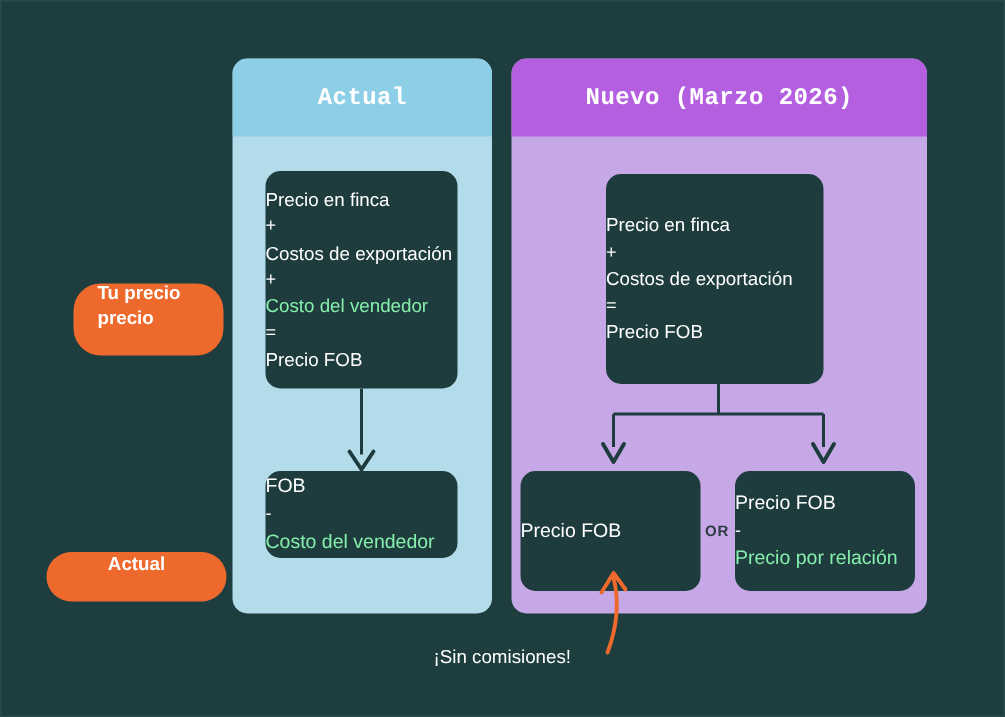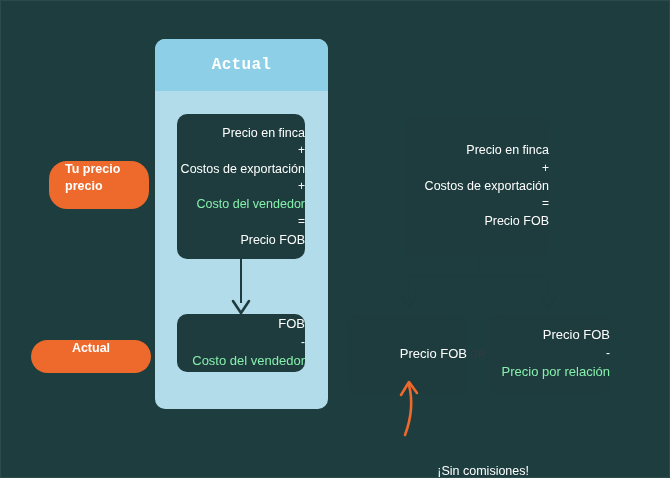--- a/index.html
+++ b/index.html
@@ -43,21 +43,21 @@
   #hdr-nuevo{background:#b35fe0;font-size:16px;}
 
   
   .box{
     position:absolute;
     background:#1e3c3d;
     border-radius:10px;
     color:#ffffff;
     display:flex;
     flex-direction:column;
-    align-items:flex-end;
+    align-items:flex-start;
     justify-content:center;
     text-align:center;
     line-height:1.45;
   }
   .box .ln{display:block;white-space:nowrap;}
   .op{font-size:12px;}
   .green{color:#86efac;}
 
   #box-actual-top{
     left:176px;top:113px;width:128px;height:145px;
@@ -94,47 +94,47 @@
   
   .pill{
     position:absolute;
     background:#ed6a2c;
     color:#ffffff;
     border-radius:18px;
     font-size:12.5px;
     font-weight:bold;
     line-height:1.35;
     display:flex;
-    align-items:flex-start;
-    padding:0 16px;
+    align-items:flex-end;
+    padding:16px 16px;
     box-sizing:border-box;
+    margin-top:28px;
   }
   #pill-incluye{
     left:48px;top:160px;width:100px;height:48px;
     justify-content:flex-start;
   }
   #pill-recibes{
     left:30px;top:339px;width:120px;height:33px;
     justify-content:center;
   }
 
   
   .connector{position:absolute;pointer-events:none;}
   #conn-actual{left:196px;top:258px;width:88px;height:58px;}
   #conn-nuevo{left:398px;top:255px;width:160px;height:60px;}
   #arrow-note{left:370px;top:378px;width:70px;height:58px;}
 
   
   #note-text{
     position:absolute;
     left:288px;top:430px;width:240px;
-    text-align:right;
-    color:#ffffff;
-    font-size:12.5px;
-    margin-top:33px;
+    text-align:left;
+    color:#ffffff;
+    font-size:12.5px;
   }
 </style>
 </head>
 <body>
 
 <div id="canvas">
 
   <div class="column" id="col-actual">
     <div class="col-header" id="hdr-actual">Actual</div>
   </div>
@@ -153,20 +153,23 @@
     <line x1="44" y1="0" x2="44" y2="44" stroke="#1e3c3d" stroke-width="2"></line>
     <path d="M36 42 L44 54 L52 42" fill="none" stroke="#1e3c3d" stroke-width="2.6" stroke-linecap="round" stroke-linejoin="round"></path>
   </svg>
 
   <div class="box" id="box-actual-bot">
     <span class="ln">FOB</span>
     <span class="ln op">-</span>
     <span class="ln green">Costo del vendedor</span>
   </div>
 
+  <div class="column" id="col-nuevo">
+    <div class="col-header" id="hdr-nuevo">Nuevo (Marzo 2026)</div>
+  </div>
 
   <div class="box" id="box-nuevo-top">
     <span class="ln">Precio en finca</span>
     <span class="ln op">+</span>
     <span class="ln">Costos de exportación</span>
     <span class="ln op">=</span>
     <span class="ln">Precio FOB</span>
   </div>
 
   <svg class="connector" id="conn-nuevo" viewBox="0 0 160 60">

